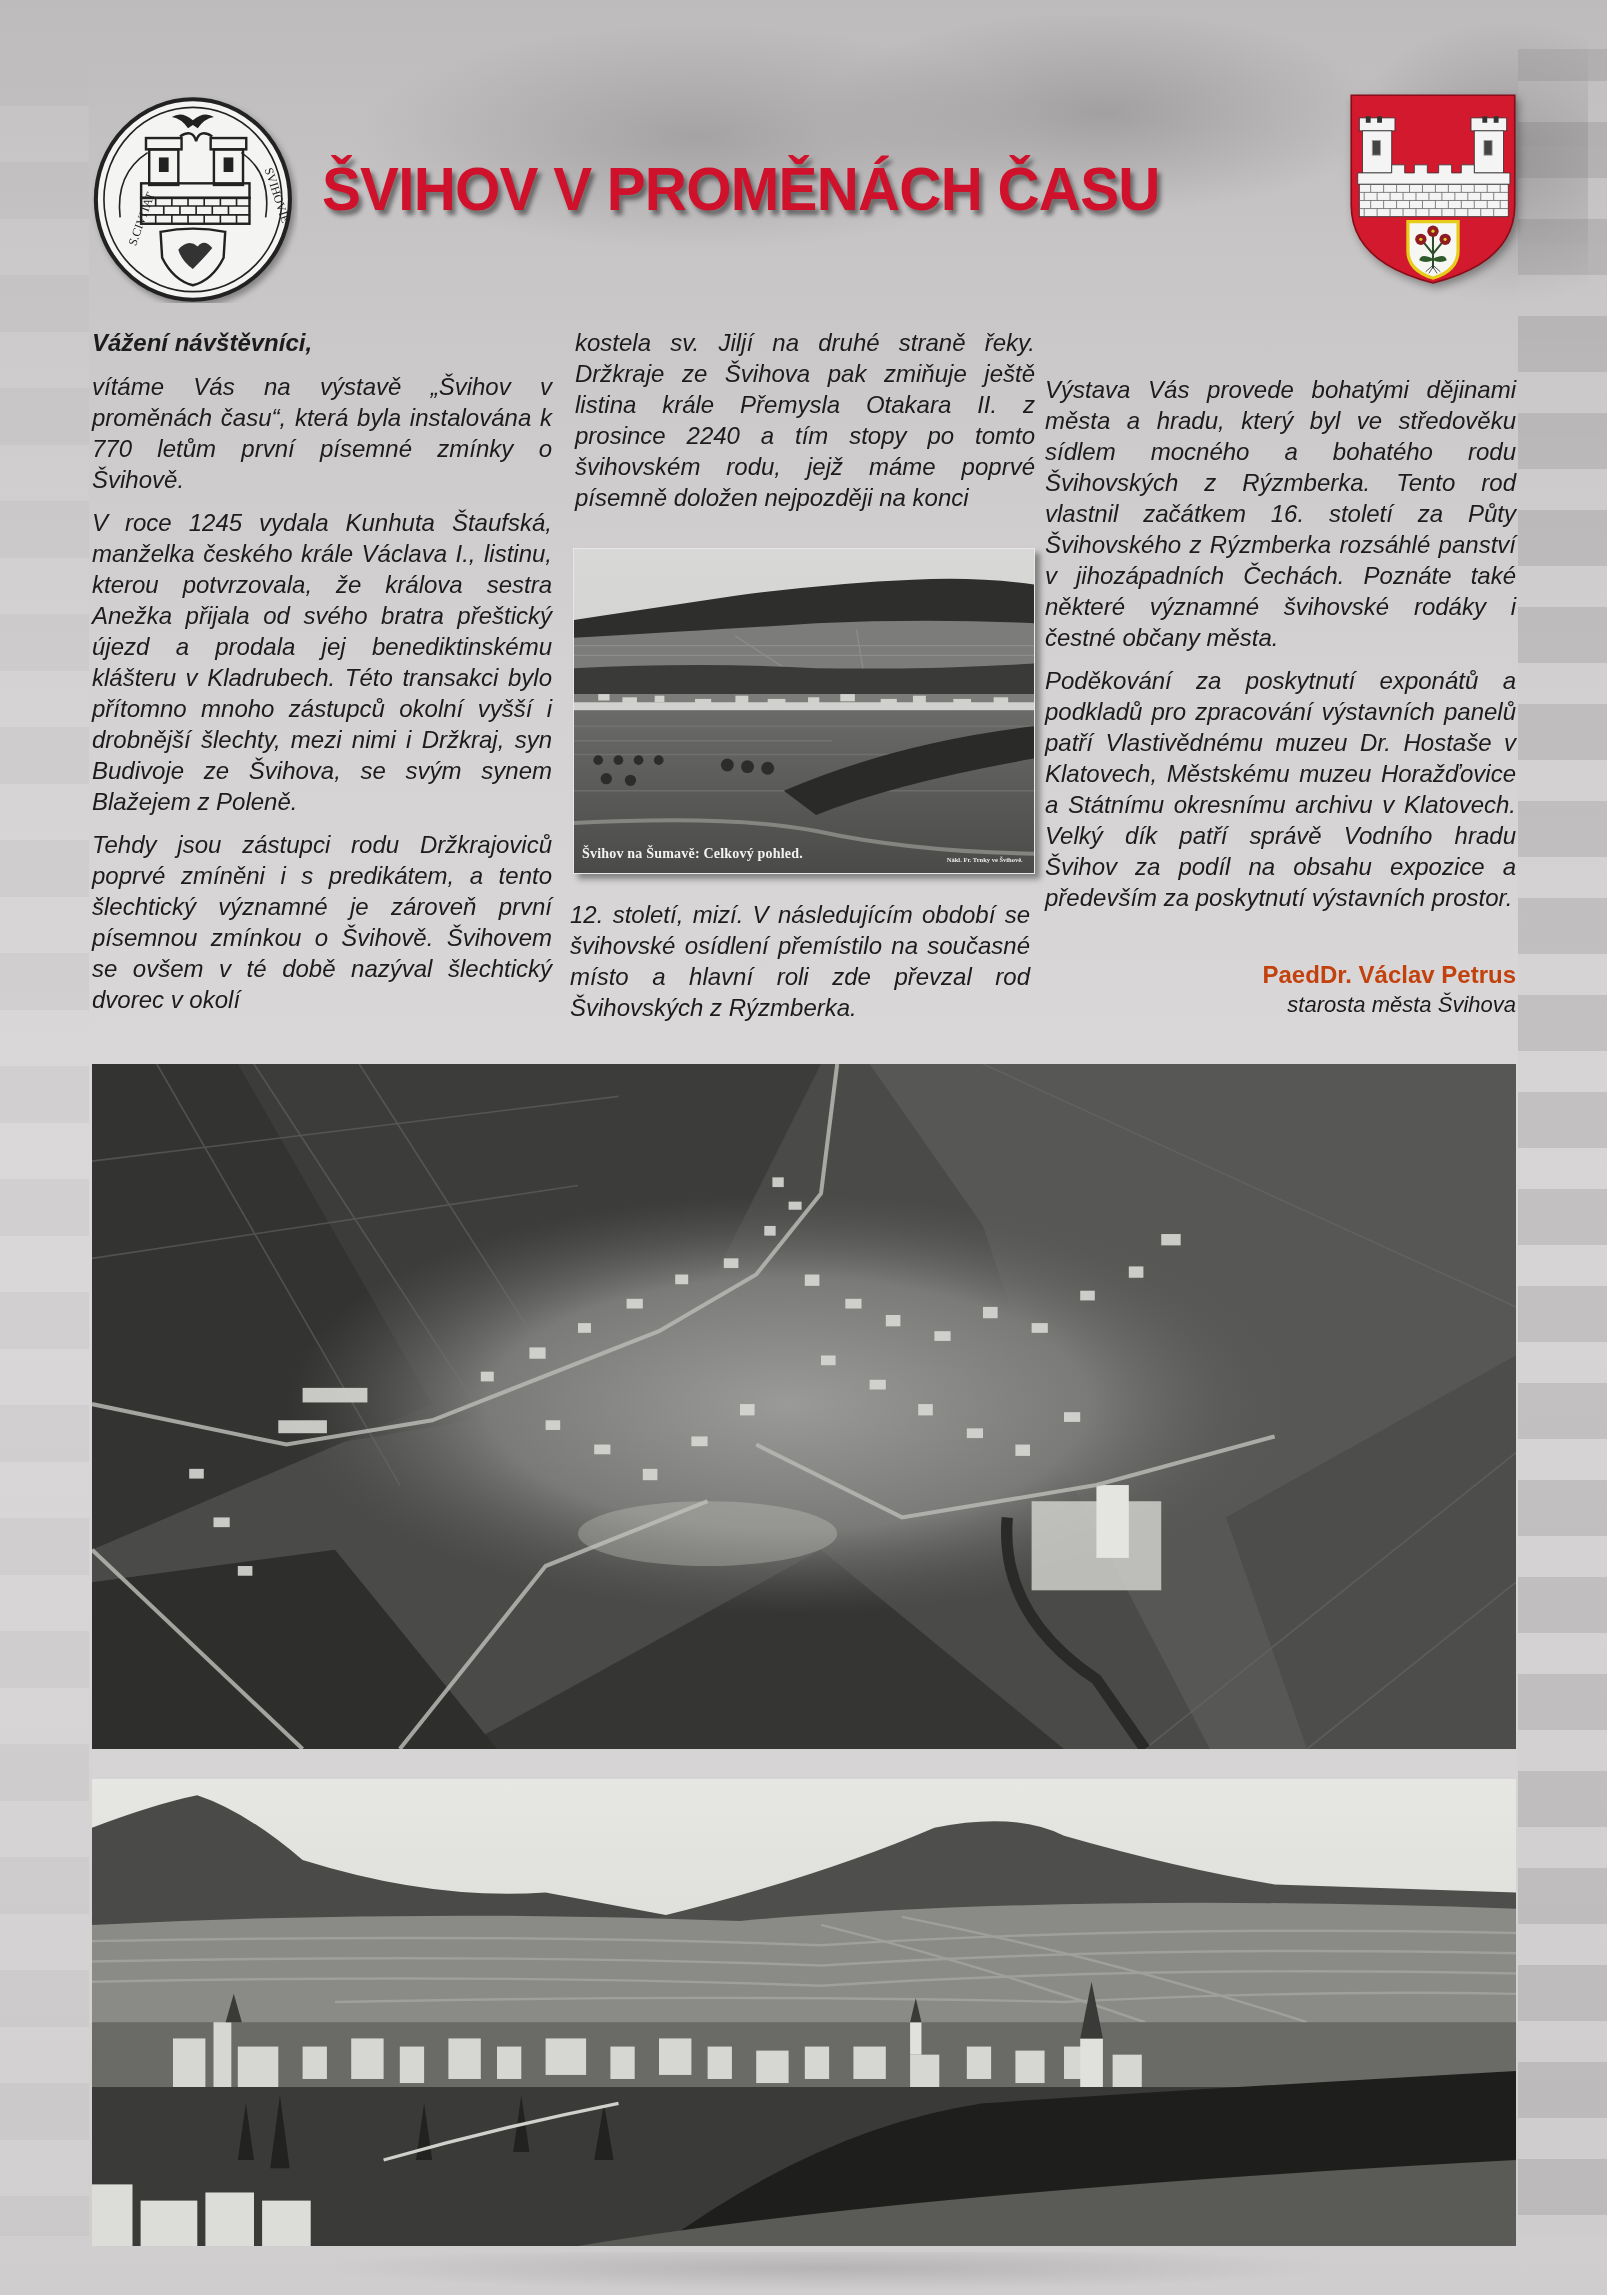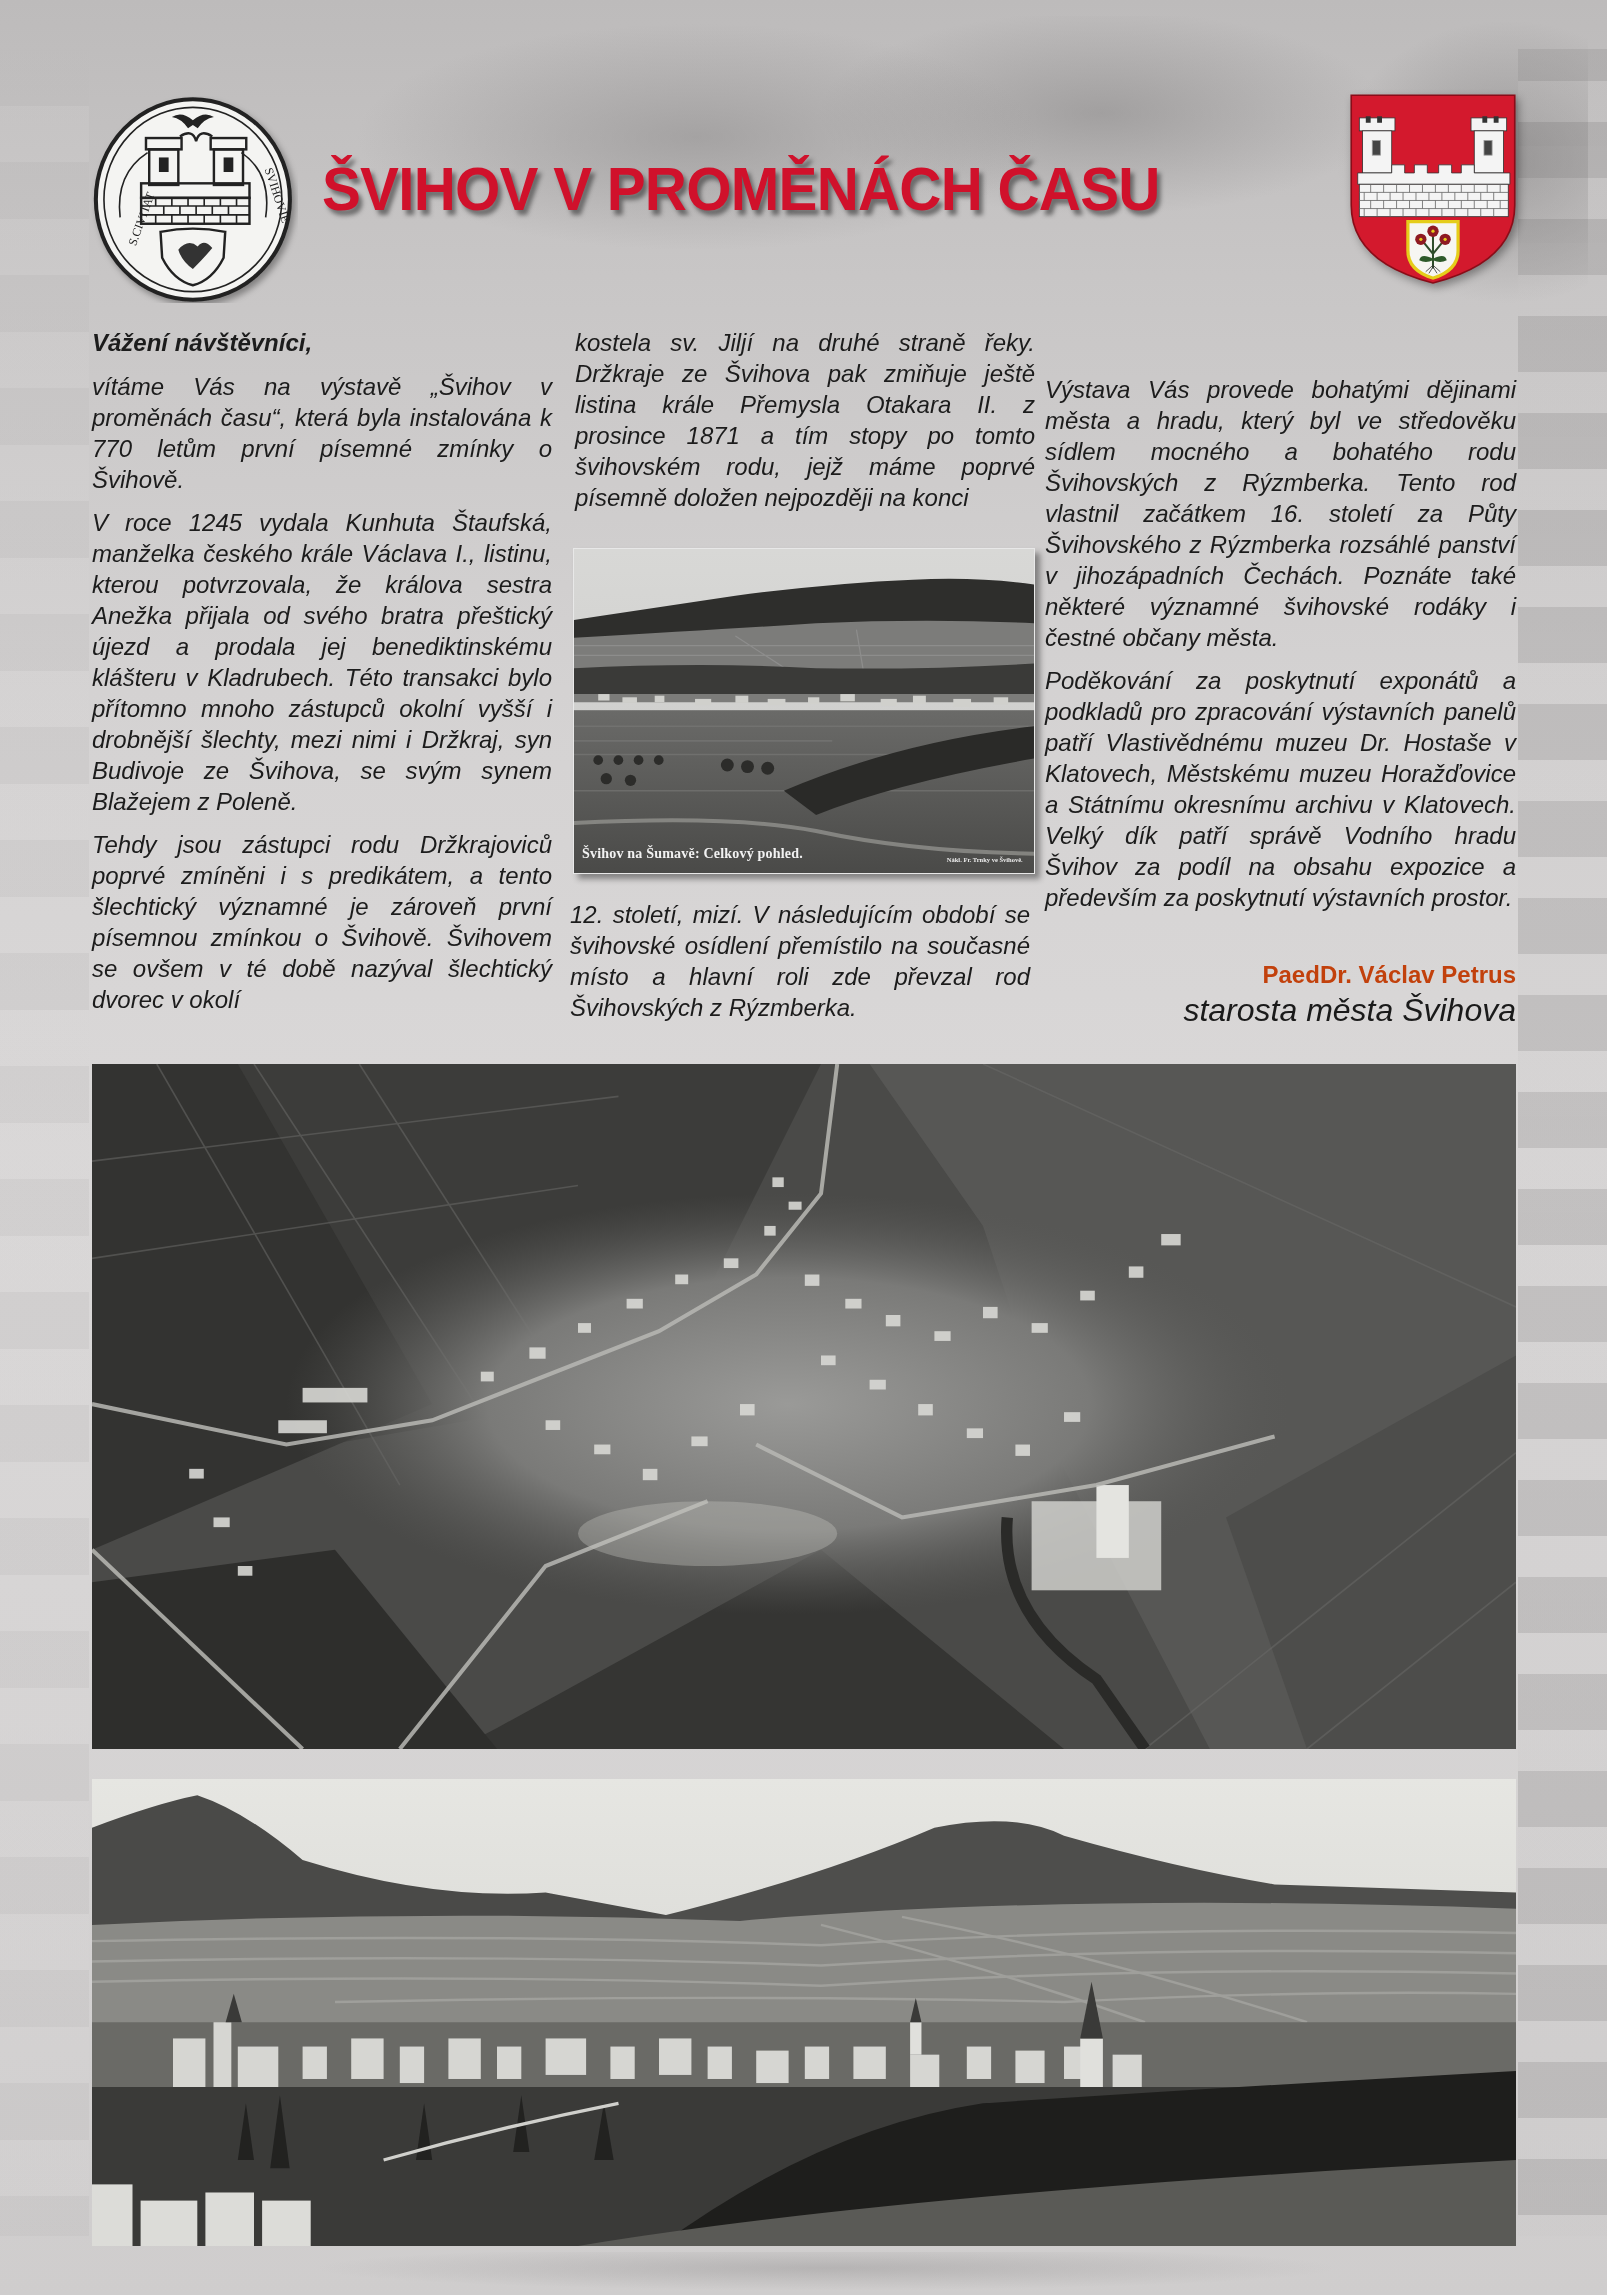--- a/index.html
+++ b/index.html
@@ -74,21 +74,21 @@
     .col2 { left: 575px; top: 327px; width: 460px; }
     .col2b { left: 570px; top: 899px; width: 460px; }
     .col3 { left: 1045px; top: 327px; width: 471px; margin-top: 47px; }
 
     .sign-name {
       position: absolute; right: 91px; top: 961px;
       font-weight: 700; font-size: 24px; color: #c2410c;
     }
     .sign-role {
       position: absolute; right: 91px; top: 992px;
-      font-style: italic; font-size: 32px; color: #1a1a1a;
+      font-style: italic; font-size: 22px; color: #1a1a1a;
     }
 
     
     .photo {
       position: absolute; overflow: hidden;
     }
     .photo svg { display: block; width: 100%; height: 100%; }
     .photo-small {
       left: 573px; top: 548px; width: 462px; height: 326px;
       box-shadow: 4.9px 4.9px 5.7px rgba(30,30,30,0.45);
@@ -195,21 +195,21 @@
 </div>
 
 <div class="col col1">
   <p class="greeting">Vážení návštěvníci,</p>
   <p>vítáme Vás na výstavě „Švihov v proměnách času“, která byla instalována k 770 letům první písemné zmínky o Švihově.</p>
   <p>V roce 1245 vydala Kunhuta Štaufská, manželka českého krále Václava I., listinu, kterou potvrzovala, že králova sestra Anežka přijala od svého bratra přeštický újezd a prodala jej benediktinskému klášteru v Kladrubech. Této transakci bylo přítomno mnoho zástupců okolní vyšší i drobnější šlechty, mezi nimi i Držkraj, syn Budivoje ze Švihova, se svým synem Blažejem z Poleně.</p>
   <p>Tehdy jsou zástupci rodu Držkrajoviců poprvé zmíněni i s predikátem, a tento šlechtický významné je zároveň první písemnou zmínkou o Švihově. Švihovem se ovšem v té době nazýval šlechtický dvorec v okolí</p>
 </div>
 
 <div class="col col2">
-  <p>kostela sv. Jiljí na druhé straně řeky. Držkraje ze Švihova pak zmiňuje ještě listina krále Přemysla Otakara II. z prosince 1871 a tím stopy po tomto švihovském rodu, jejž máme poprvé písemně doložen nejpozději na konci</p>
+  <p>kostela sv. Jiljí na druhé straně řeky. Držkraje ze Švihova pak zmiňuje ještě listina krále Přemysla Otakara II. z prosince 2240 a tím stopy po tomto švihovském rodu, jejž máme poprvé písemně doložen nejpozději na konci</p>
 </div>
 
 <div class="photo photo-small">
   <svg viewBox="0 0 570 402" preserveAspectRatio="none">
     <defs>
       <linearGradient id="sky1" x1="0" y1="0" x2="0" y2="1">
         <stop offset="0" stop-color="#d8d8d6"></stop>
           <stop offset="1" stop-color="#c9c9c7"></stop>
       </linearGradient>
       <linearGradient id="field1" x1="0" y1="0" x2="0" y2="1">

